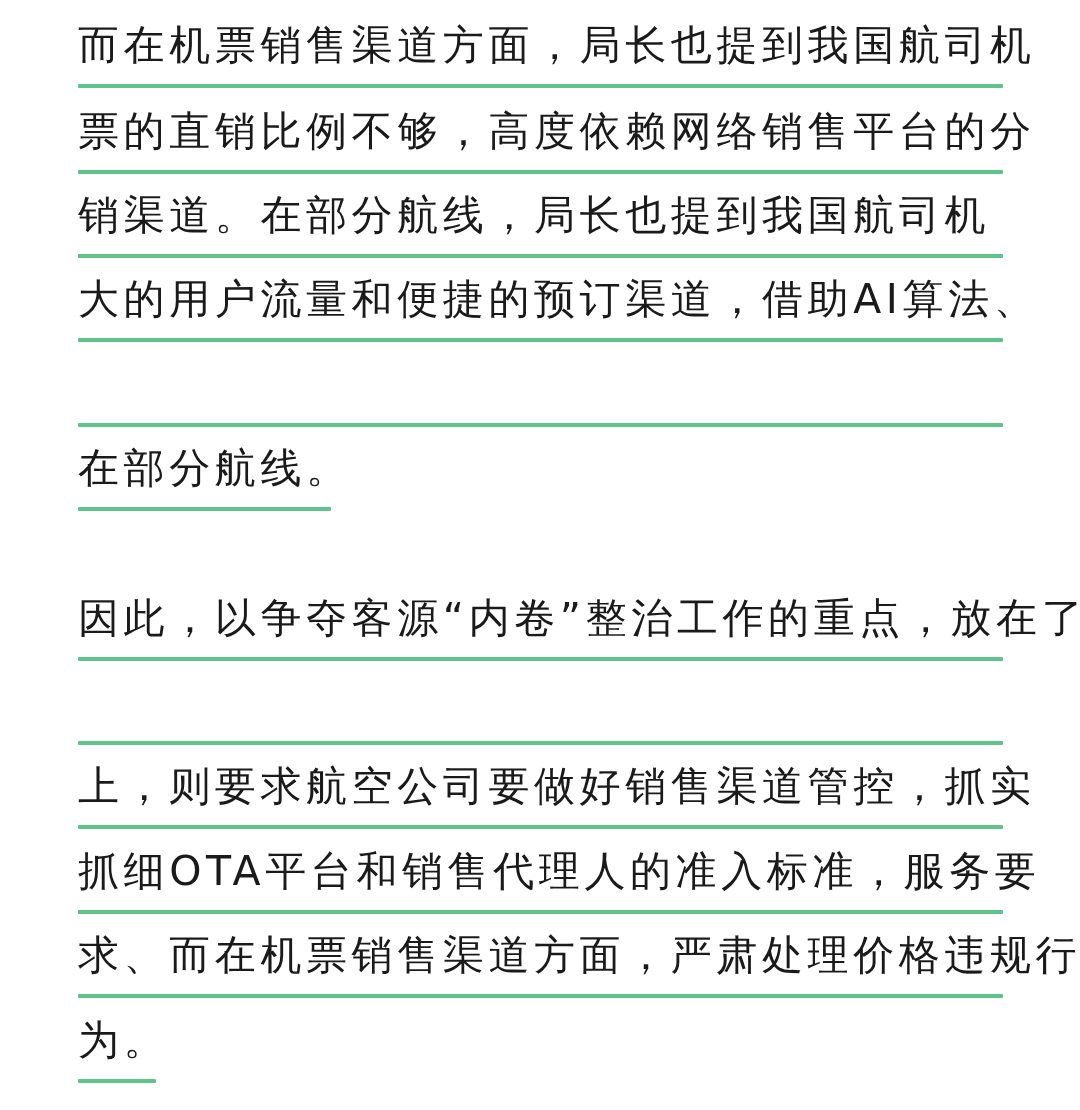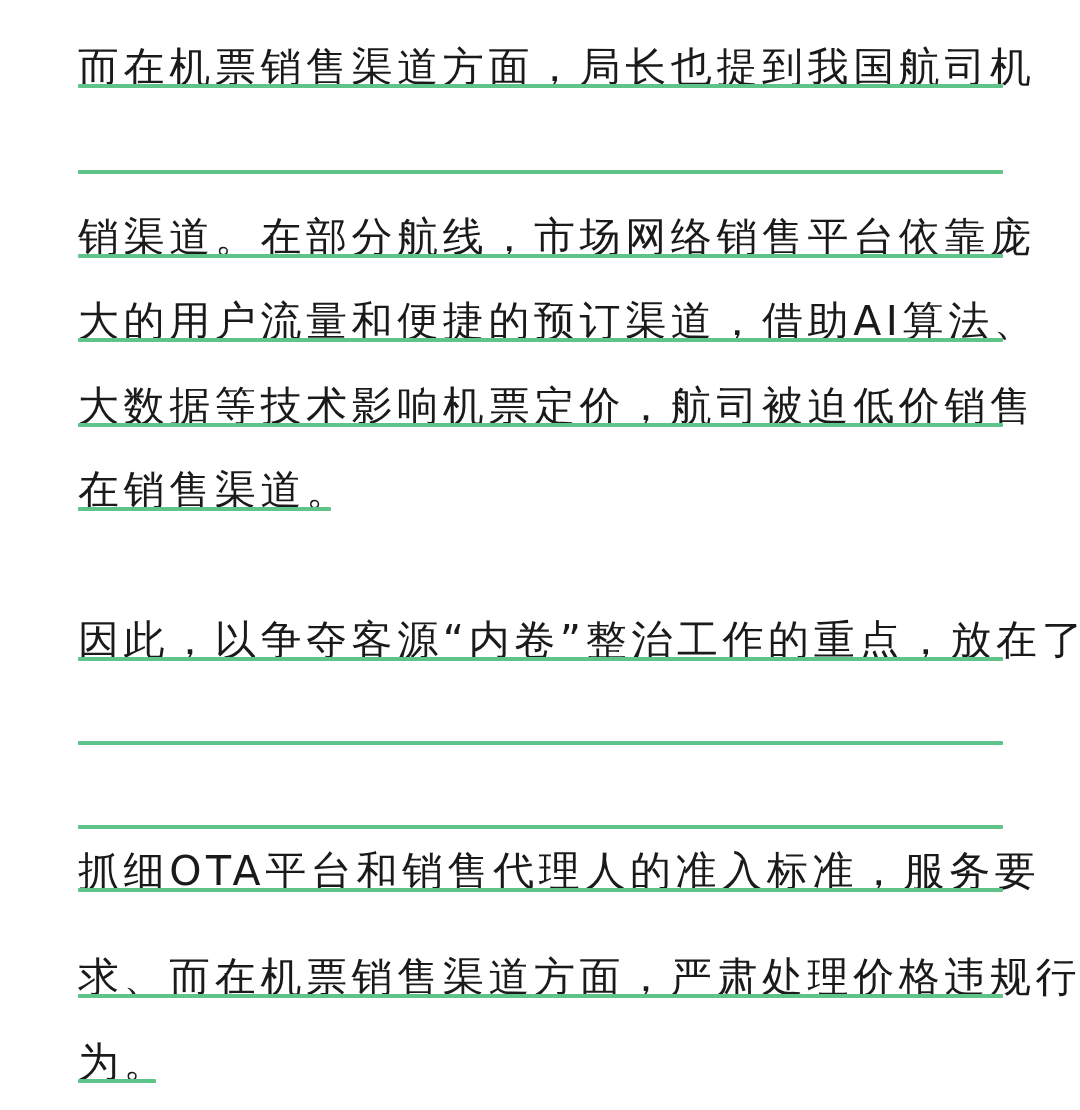--- a/index.html
+++ b/index.html
@@ -3,68 +3,69 @@
 <meta charset="utf-8">
 <style>
   html, body { margin: 0; padding: 0; background: #ffffff; }
   body { width: 1080px; height: 1110px; position: relative; overflow: hidden;
          font-family: "DejaVu Sans", "Liberation Sans", sans-serif; color: #1a1a1a; }
   .line {
     position: absolute; left: 78px; height: 86px;
     display: flex; align-items: flex-end;
     font-size: 41px; letter-spacing: 4.6px; line-height: 1; white-space: nowrap;
   }
-  .line .txt { display: block; }
+  .line .txt { display: block; padding-bottom: 22px; }
   .line .ul {
     position: absolute; left: 0; bottom: 0; height: 4px;
     background: #5ec48a; border-radius: 1px;
   }
 </style>
 </head>
 <body>
 
 <div>
   <div>
     <div class="line" style="top:2px;width:925px">
         <span class="txt">而在机票销售渠道方面，局长也提到我国航司机</span>
         <span class="ul" style="width:925px"></span>
       </div>
     <div class="line" style="top:88px;width:925px">
+        <span class="txt">票的直销比例不够，高度依赖网络销售平台的分</span>
         <span class="ul" style="width:925px"></span>
       </div>
     <div class="line" style="top:172px;width:925px">
-        <span class="txt">销渠道。在部分航线，市场网络销售平台依靠庞</span>
+        <span class="txt">销渠道。在部分航线，局长也提到我国航司机</span>
         <span class="ul" style="width:925px"></span>
       </div>
     <div class="line" style="top:256px;width:925px">
         <span class="txt">大的用户流量和便捷的预订渠道，借助AI算法、</span>
         <span class="ul" style="width:925px"></span>
       </div>
     <div class="line" style="top:341px;width:925px">
-        <span class="txt">大数据等技术影响机票定价，航司被迫低价销售</span>
         <span class="ul" style="width:925px"></span>
       </div>
     <div class="line" style="top:425px;width:253px">
-        <span class="txt">在销售渠道。</span>
+        <span class="txt">在部分航线。</span>
         <span class="ul" style="width:253px"></span>
       </div>
   </div>
 
   <div>
     <div class="line" style="top:575px;width:925px">
         <span class="txt">因此，以争夺客源“内卷”整治工作的重点，放在了</span>
         <span class="ul" style="width:925px"></span>
       </div>
     <div class="line" style="top:659px;width:925px">
         <span class="ul" style="width:925px"></span>
       </div>
     <div class="line" style="top:743px;width:925px">
+        <span class="txt">上，则要求航空公司要做好销售渠道管控，抓实</span>
         <span class="ul" style="width:925px"></span>
       </div>
-    <div class="line" style="top:806px;width:925px">
+    <div class="line" style="top:828px;width:925px">
         <span class="txt">抓细OTA平台和销售代理人的准入标准，服务要</span>
         <span class="ul" style="width:925px"></span>
       </div>
     <div class="line" style="top:912px;width:925px">
         <span class="txt">求、而在机票销售渠道方面，严肃处理价格违规行</span>
         <span class="ul" style="width:925px"></span>
       </div>
     <div class="line" style="top:997px;width:78px">
         <span class="txt">为。</span>
         <span class="ul" style="width:78px"></span>

